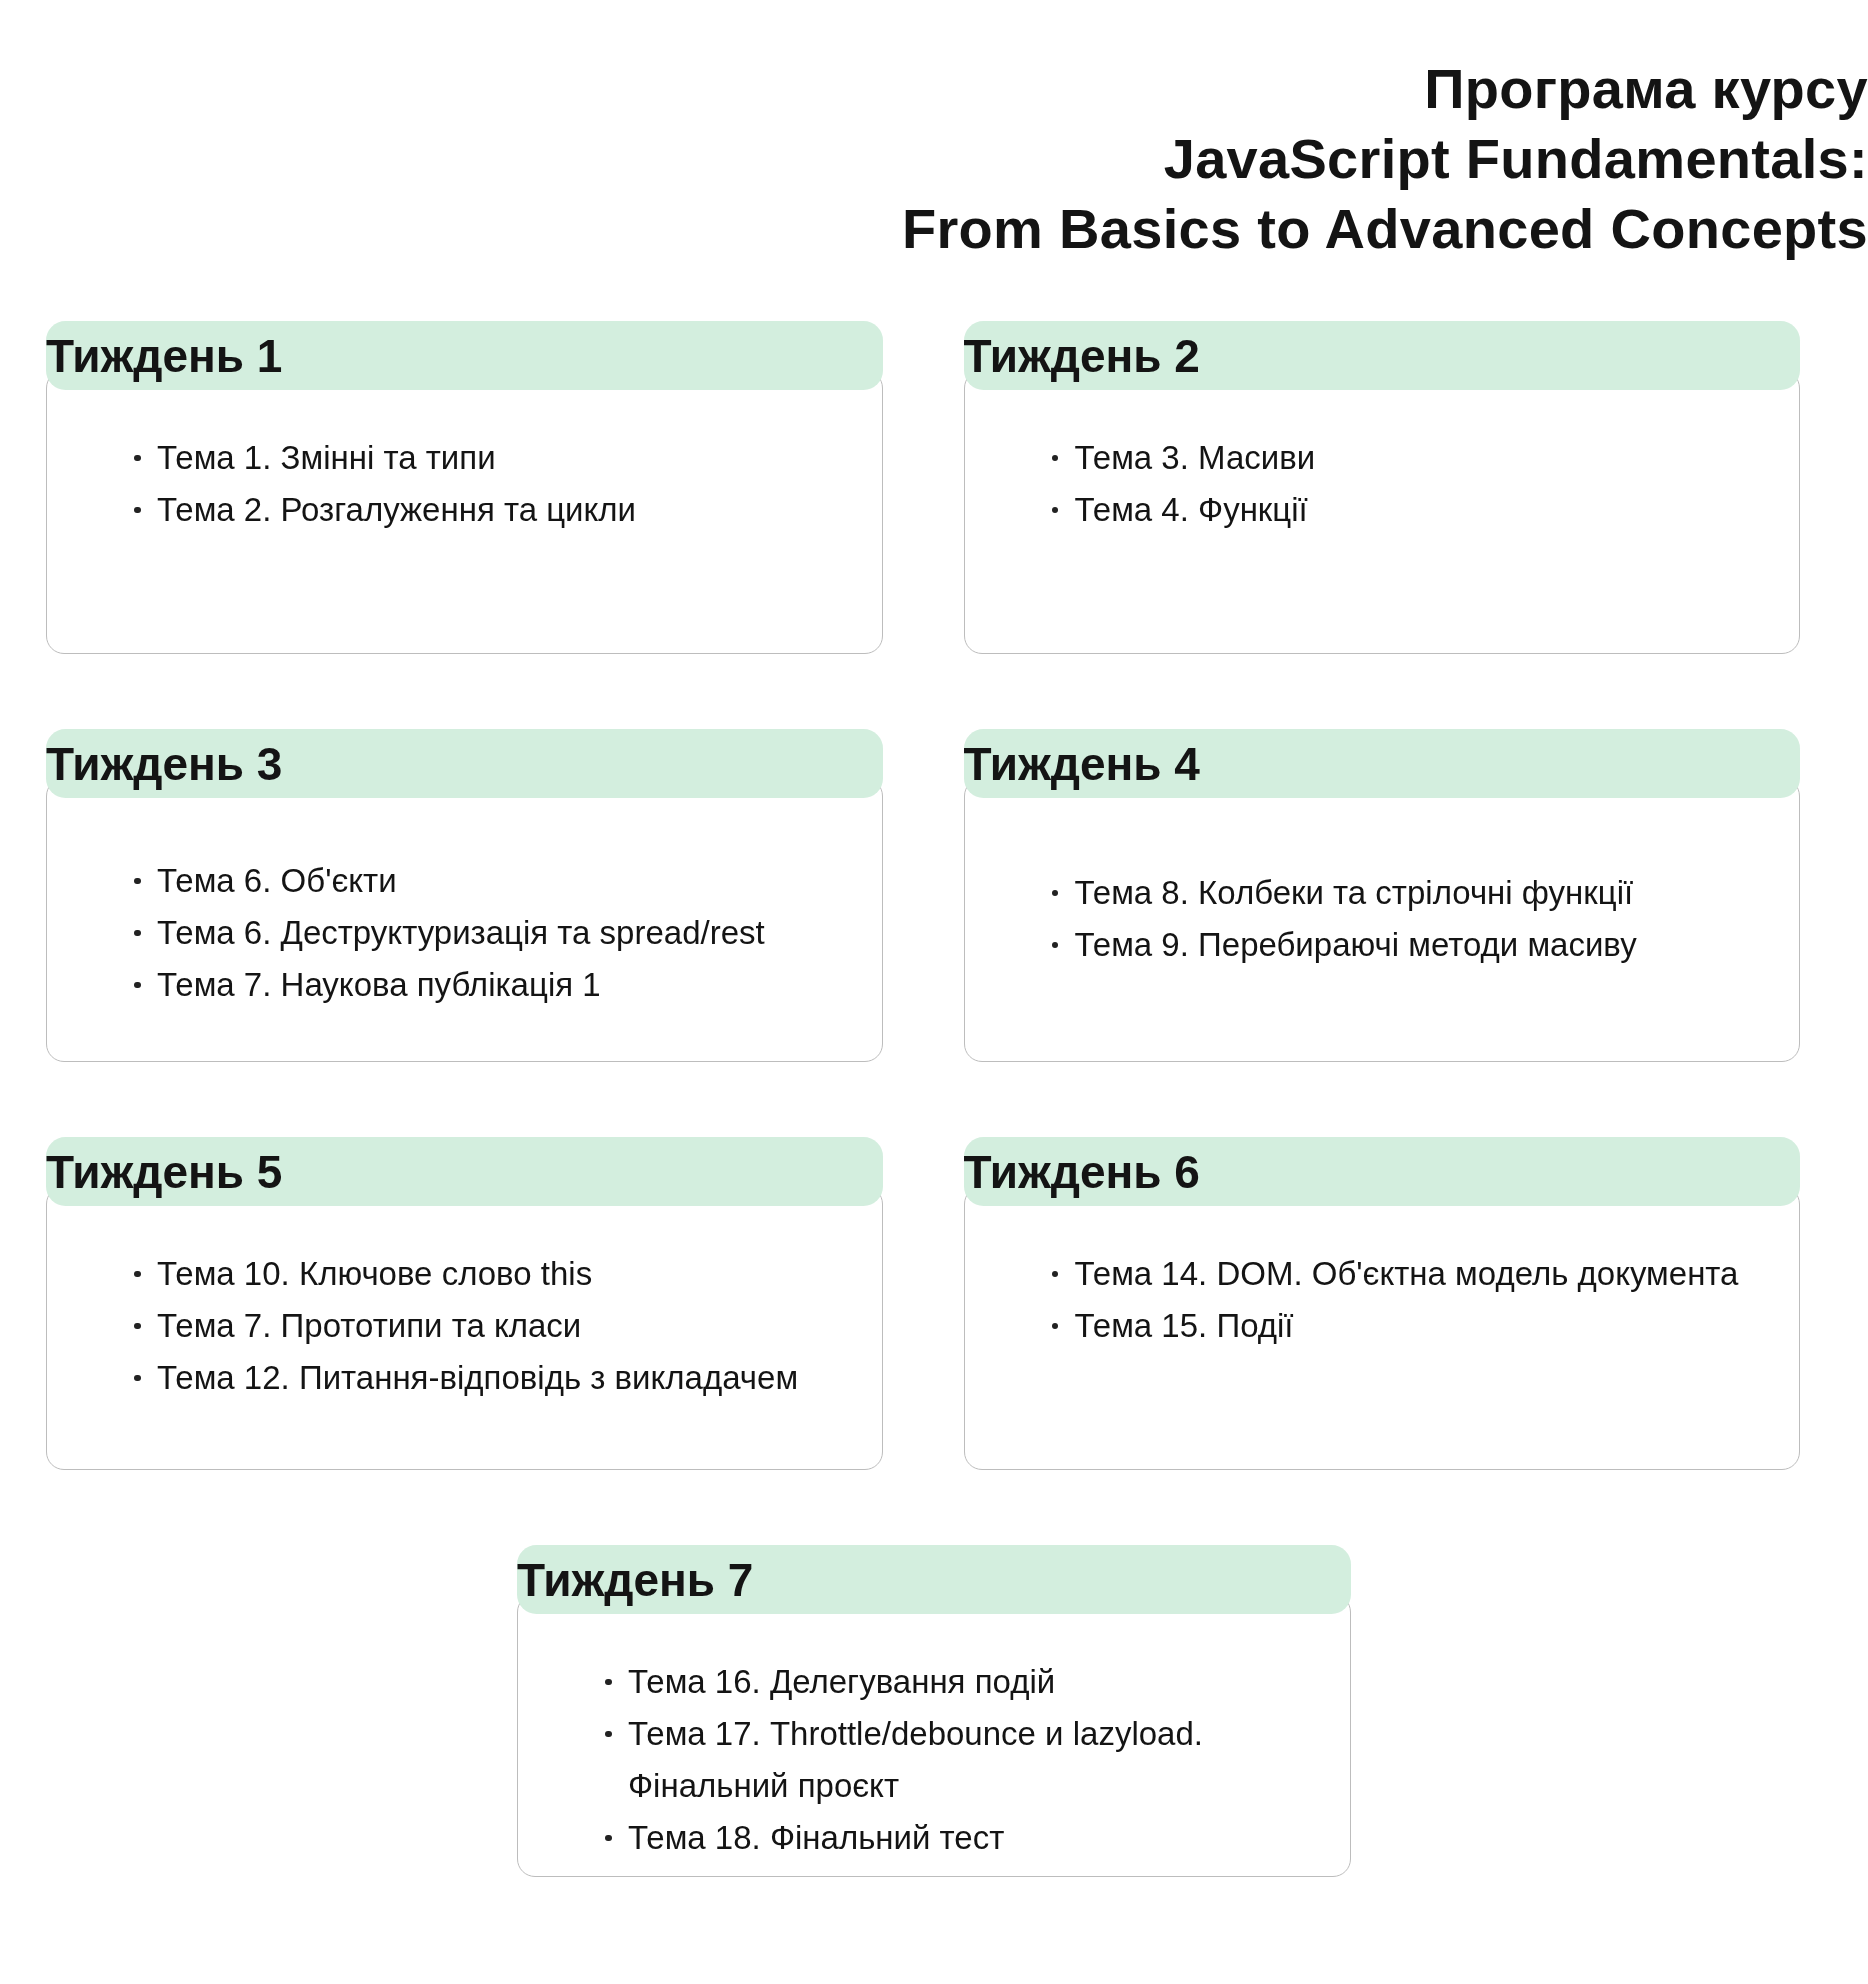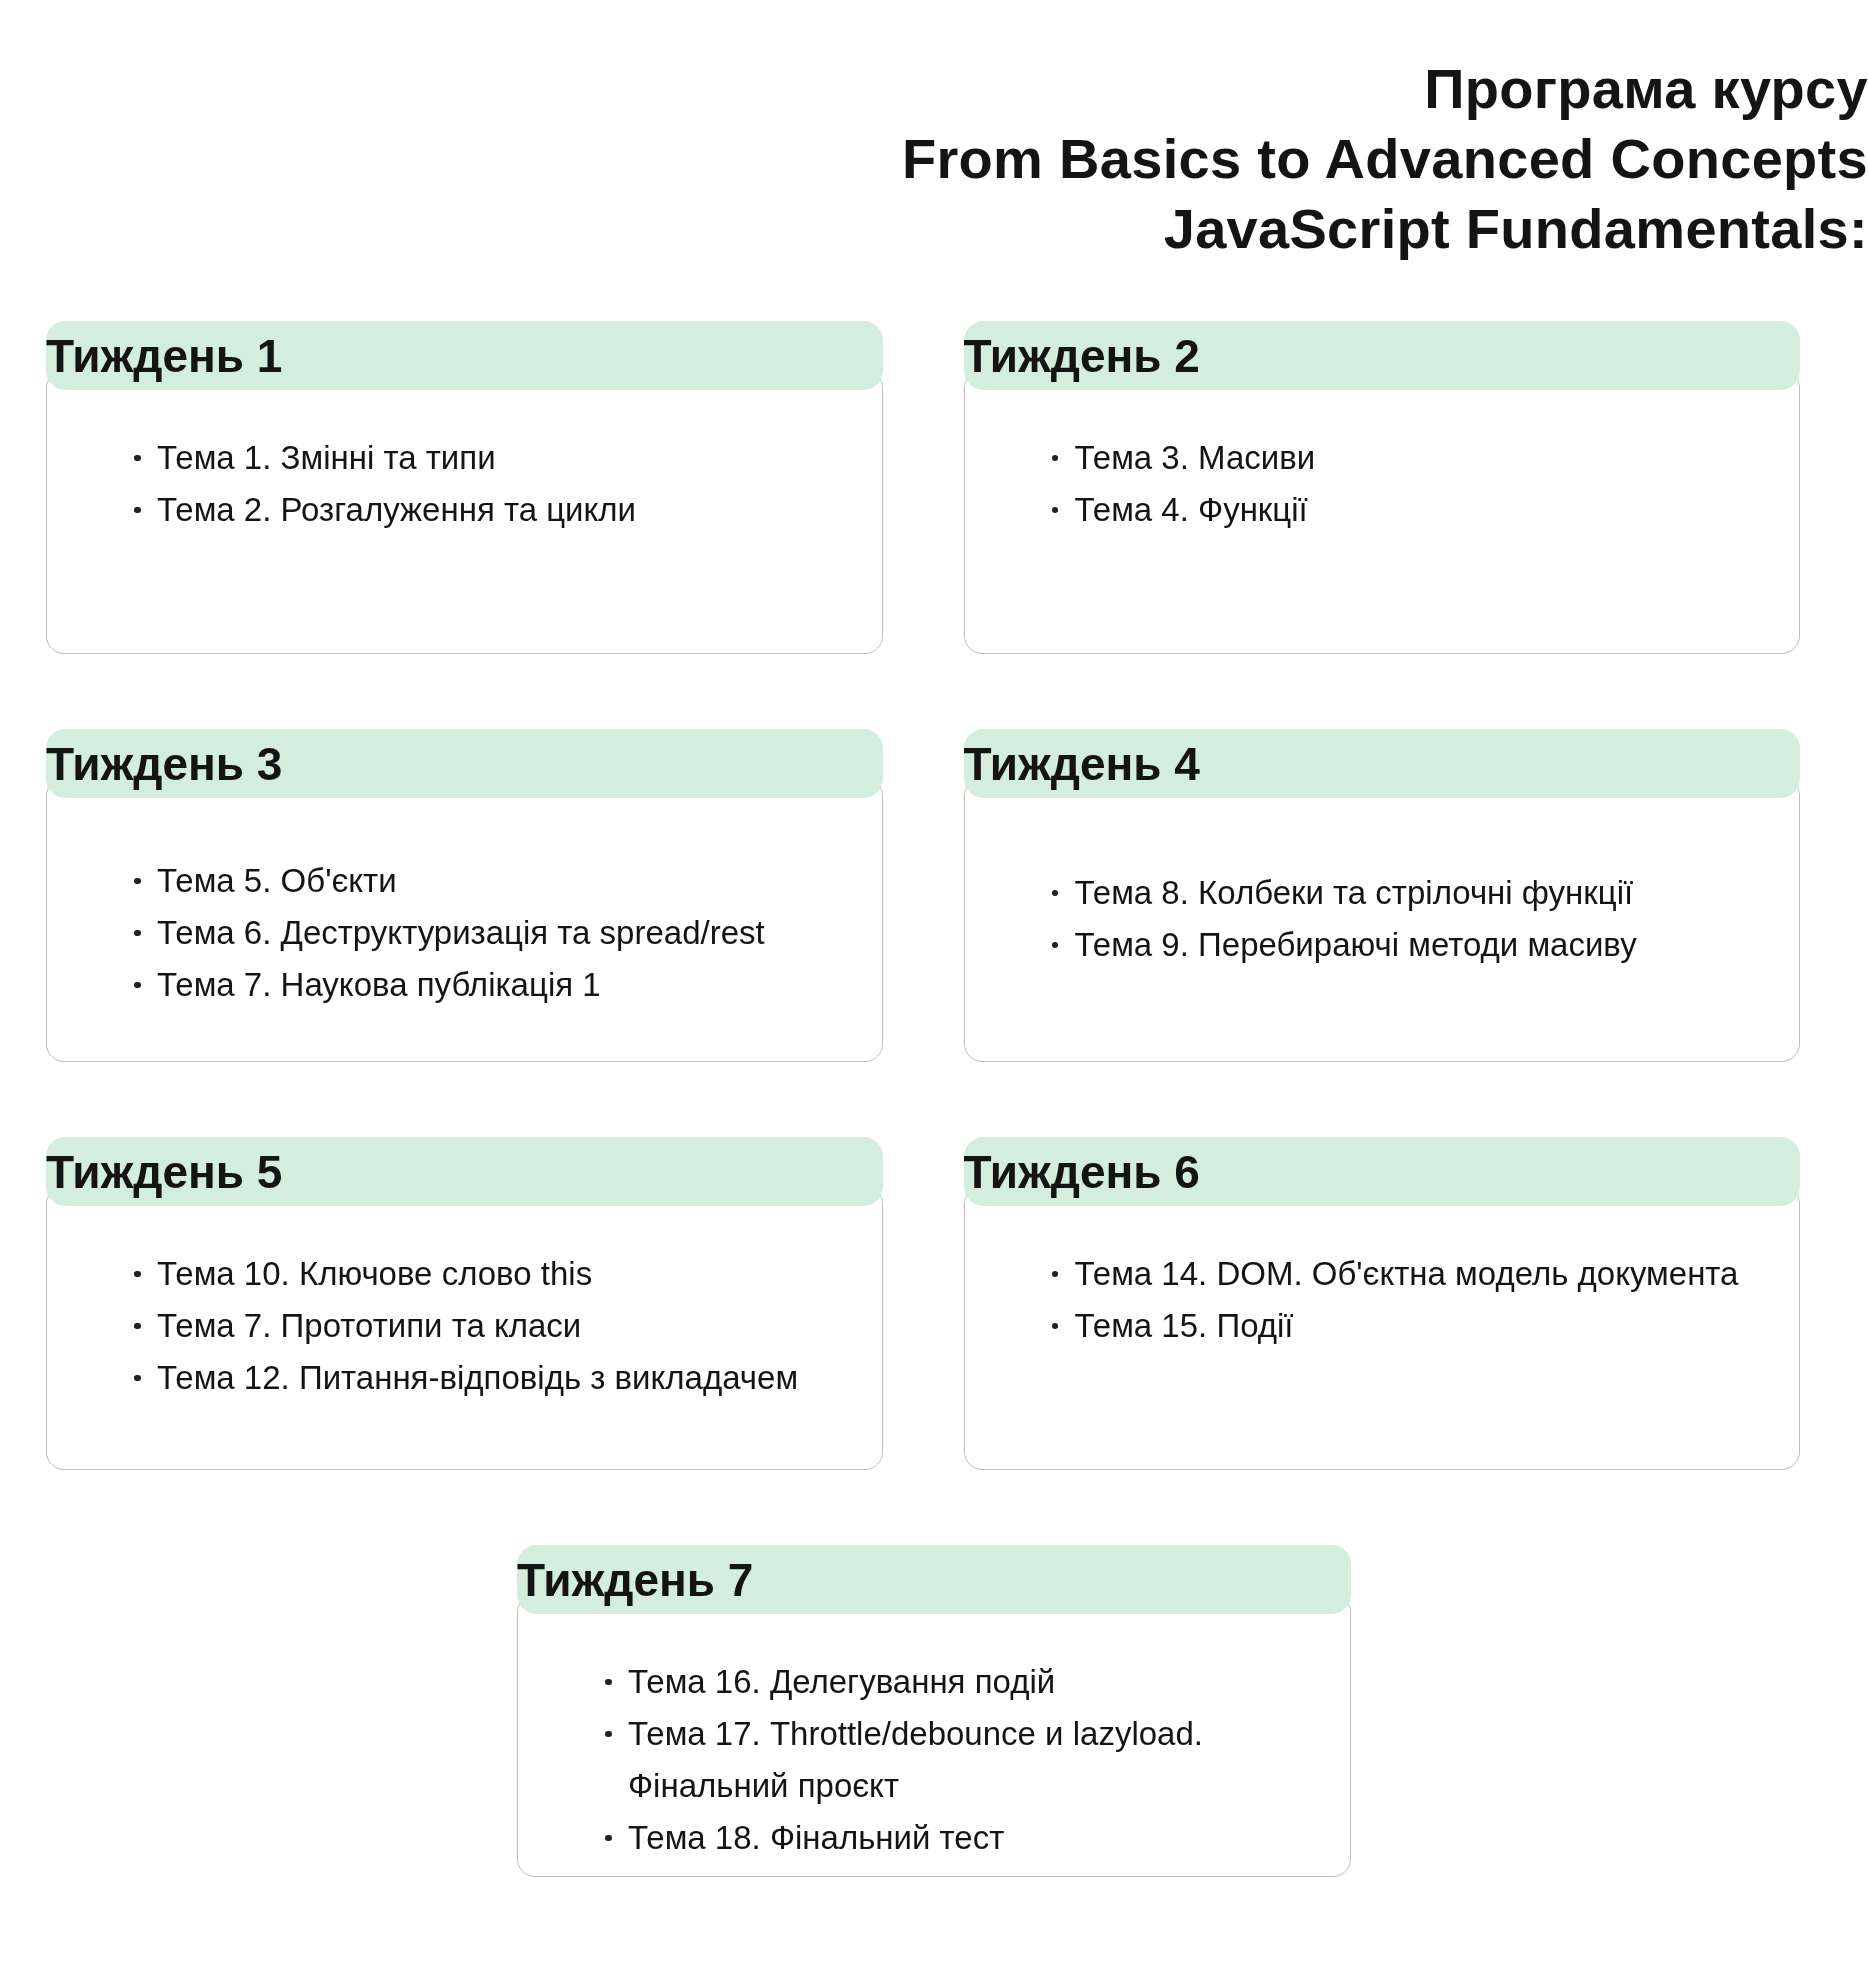--- a/index.html
+++ b/index.html
@@ -95,22 +95,22 @@
     height: 300px;
   }
 </style>
 </head>
 <body>
 
 <div class="page">
 
   <div class="title">
     <span>Програма курсу</span>
+    <span>JavaScript Fundamentals:</span>
     <span>From Basics to Advanced Concepts</span>
-    <span>JavaScript Fundamentals:</span>
   </div>
 
   <div class="cards-grid">
 
     <div class="card">
       <div class="card-header">
         <span>Тиждень 1</span>
       </div>
       <div class="card-body">
         <ul class="topics">
@@ -131,21 +131,21 @@
         </ul>
       </div>
     </div>
 
     <div class="card">
       <div class="card-header">
         <span>Тиждень 3</span>
       </div>
       <div class="card-body pad-md">
         <ul class="topics">
-          <li><span class="dot"></span><span>Тема 5. Об'єкти</span></li>
+          <li><span class="dot"></span><span>Тема 6. Об'єкти</span></li>
           <li><span class="dot"></span><span>Тема 6. Деструктуризація та spread/rest</span></li>
           <li><span class="dot"></span><span>Тема 7. Наукова публікація 1</span></li>
         </ul>
       </div>
     </div>
 
     <div class="card">
       <div class="card-header">
         <span>Тиждень 4</span>
       </div>

